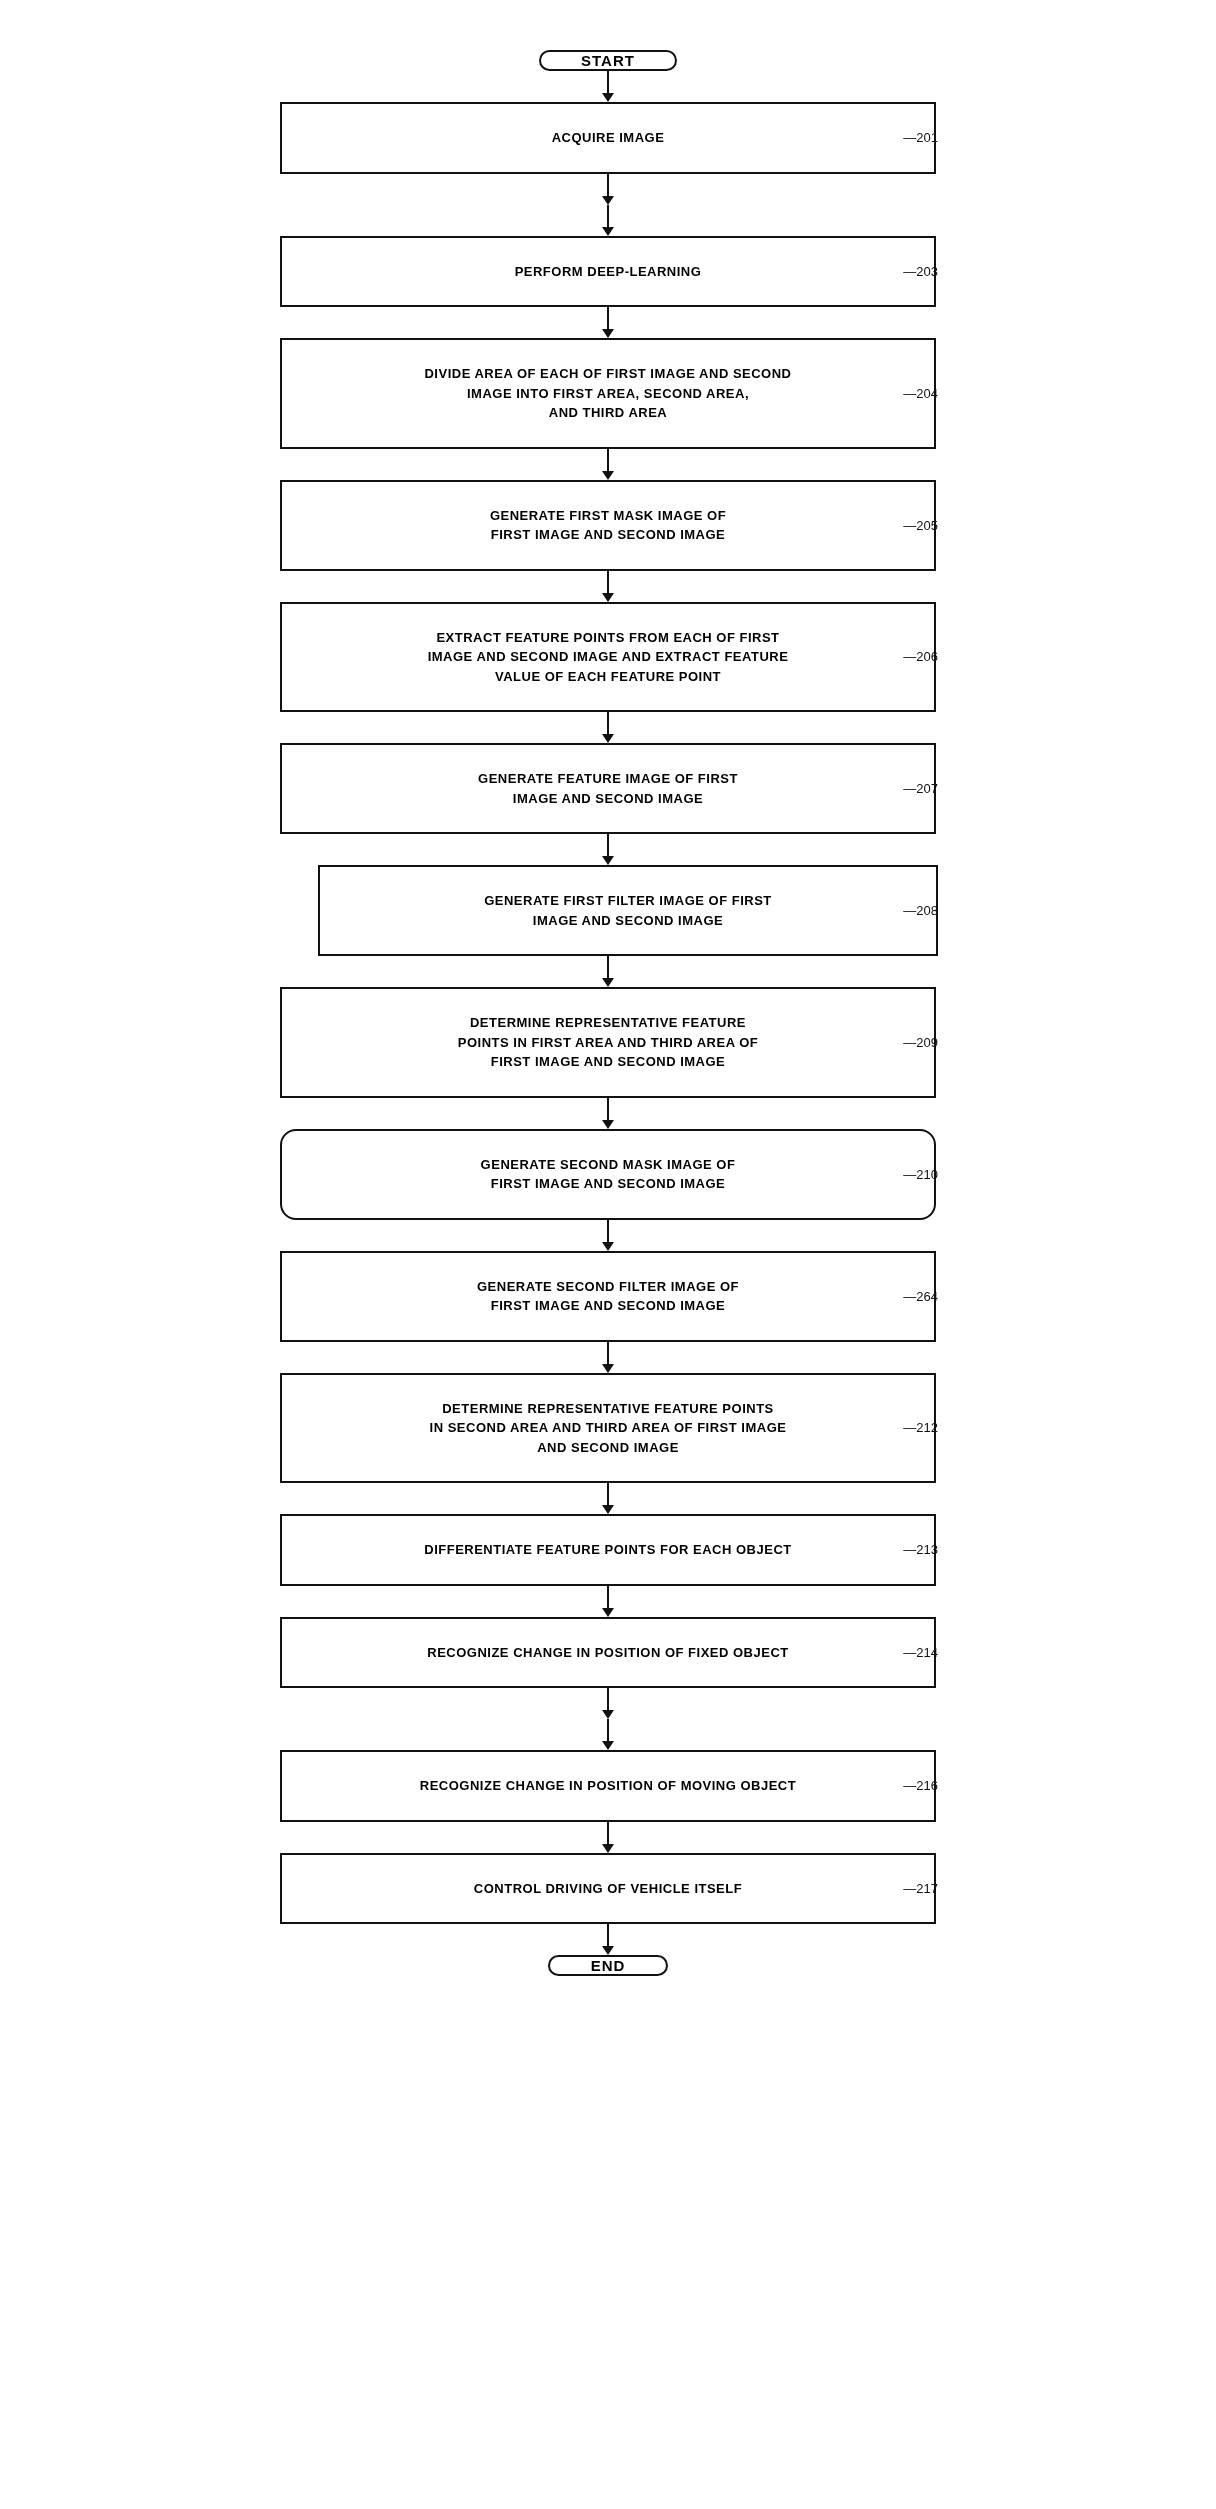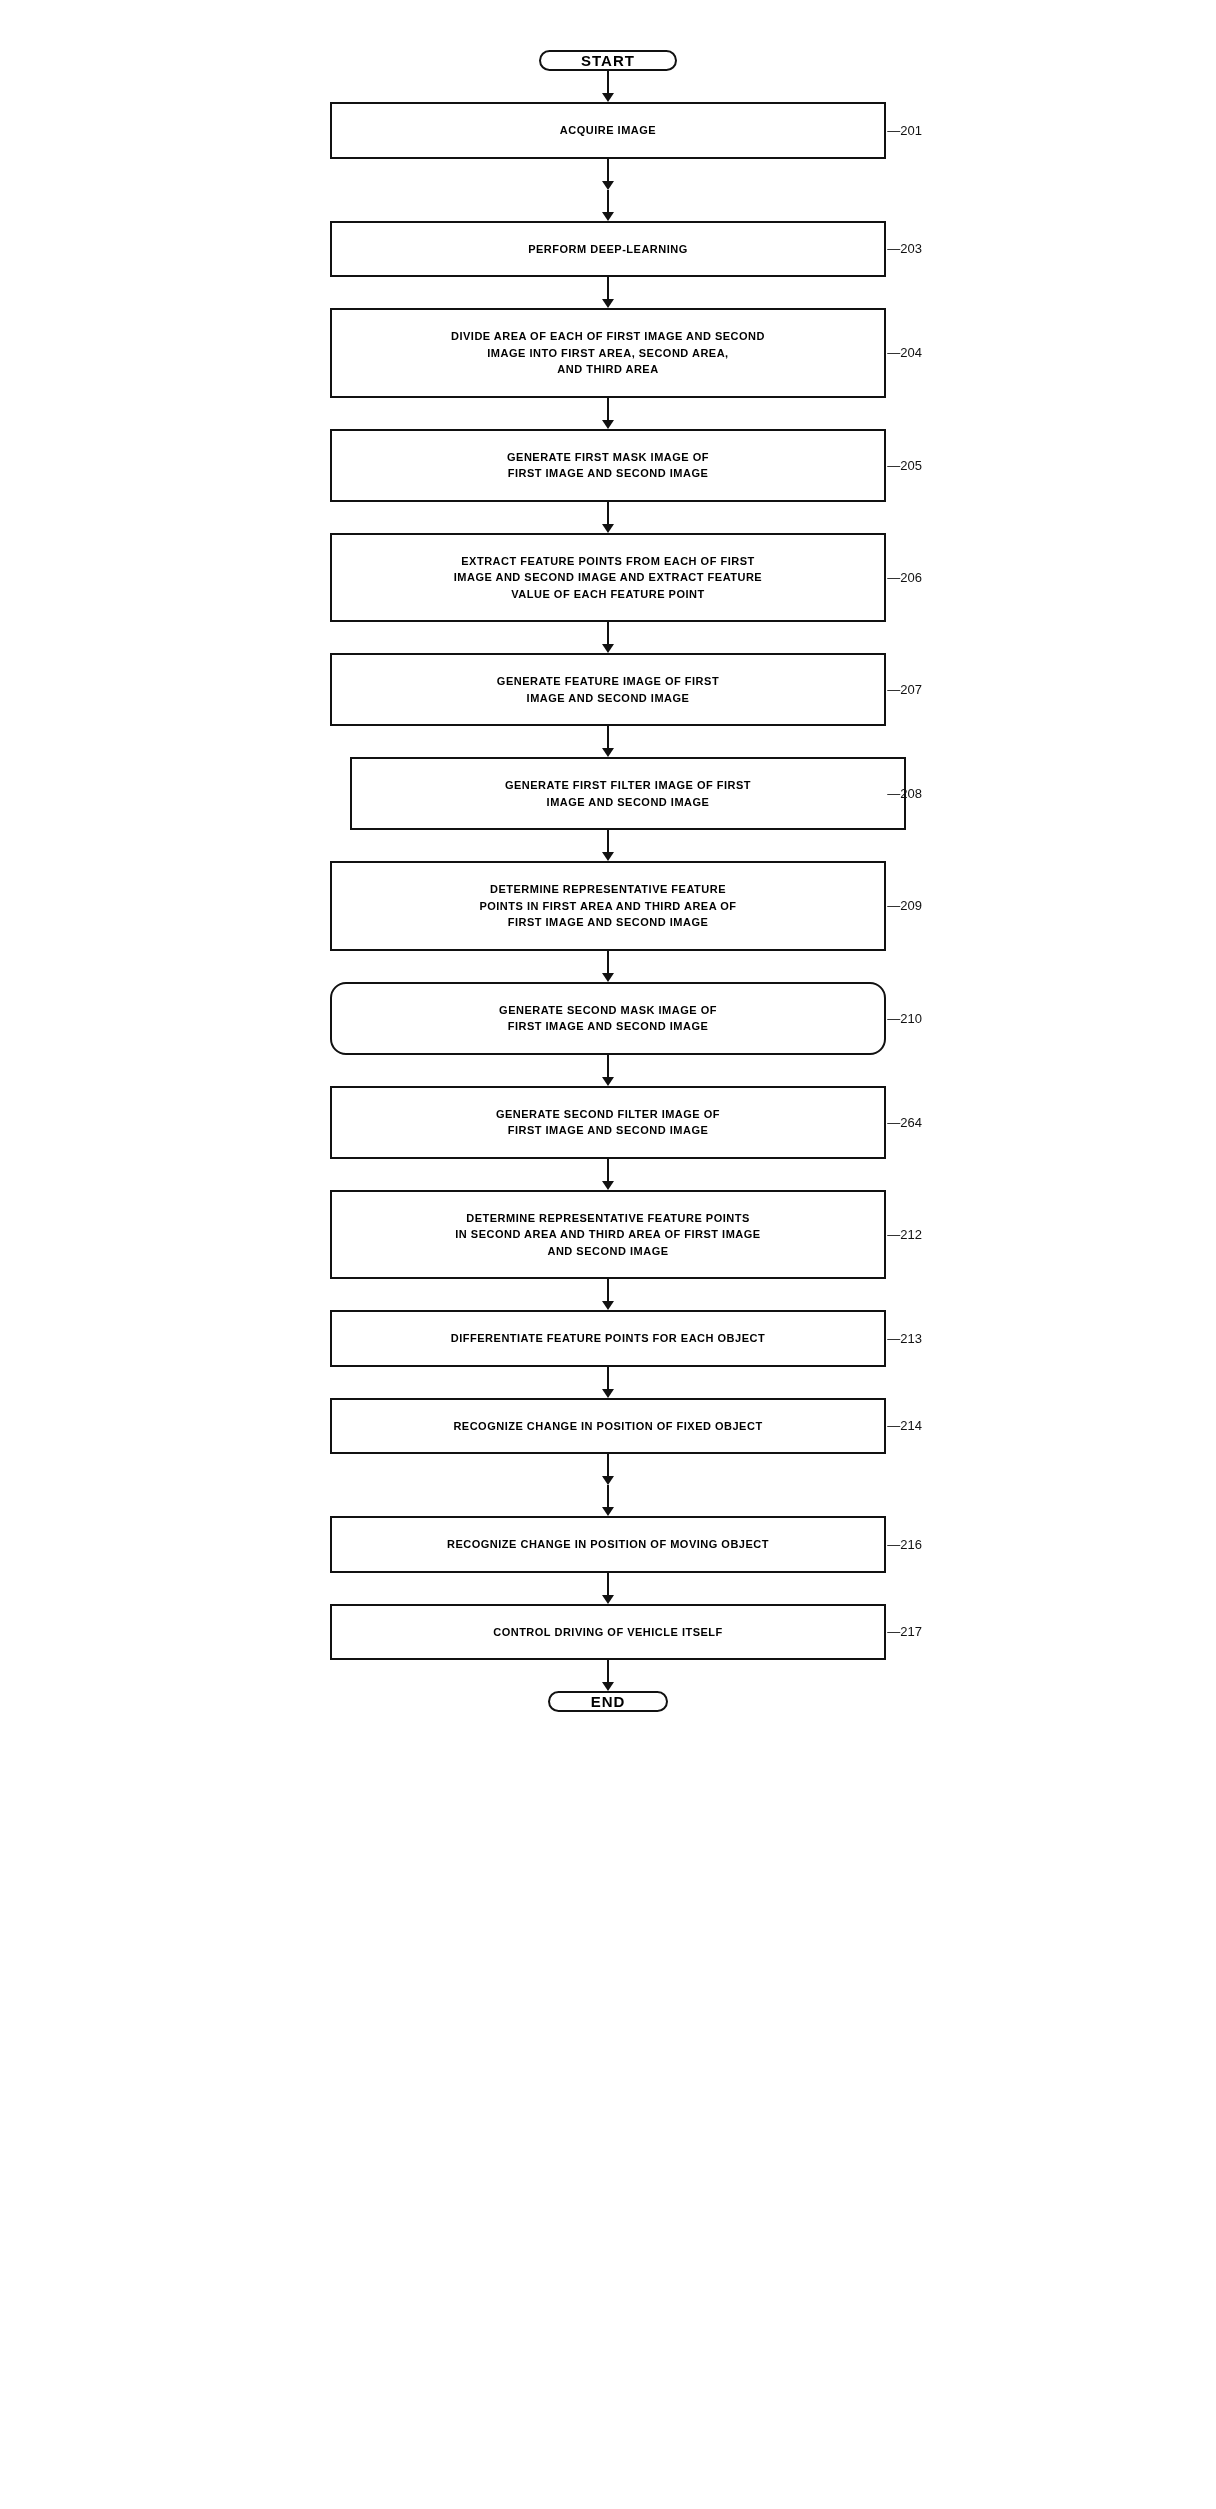--- a/index.html
+++ b/index.html
@@ -24,27 +24,27 @@
       padding: 0 40px;
       font-size: 15px;
       font-weight: bold;
       letter-spacing: 1px;
       background: #fff;
       text-align: center;
       min-width: 120px;
     }
     .process {
       border: 2px solid #111;
-      padding: 18px 20px;
-      font-size: 11px;
+      padding: 24px 20px;
+      font-size: 13px;
       font-weight: bold;
       letter-spacing: 0.5px;
       background: #fff;
       text-align: center;
-      width: 556px;
+      width: 656px;
       line-height: 1.5;
     }
     .arrow-container {
       display: flex;
       flex-direction: column;
       align-items: center;
       position: relative;
     }
     .arrow-line {
       width: 2px;
@@ -60,21 +60,21 @@
     }
     .step-row {
       display: flex;
       align-items: center;
       width: 660px;
       justify-content: center;
       position: relative;
     }
     .step-label {
       position: absolute;
-      right: 16px;
+      right: 0;
       font-size: 13px;
       font-weight: normal;
       color: #111;
       white-space: nowrap;
     }
   </style>
 </head>
 <body>
 
 <div class="flowchart">

